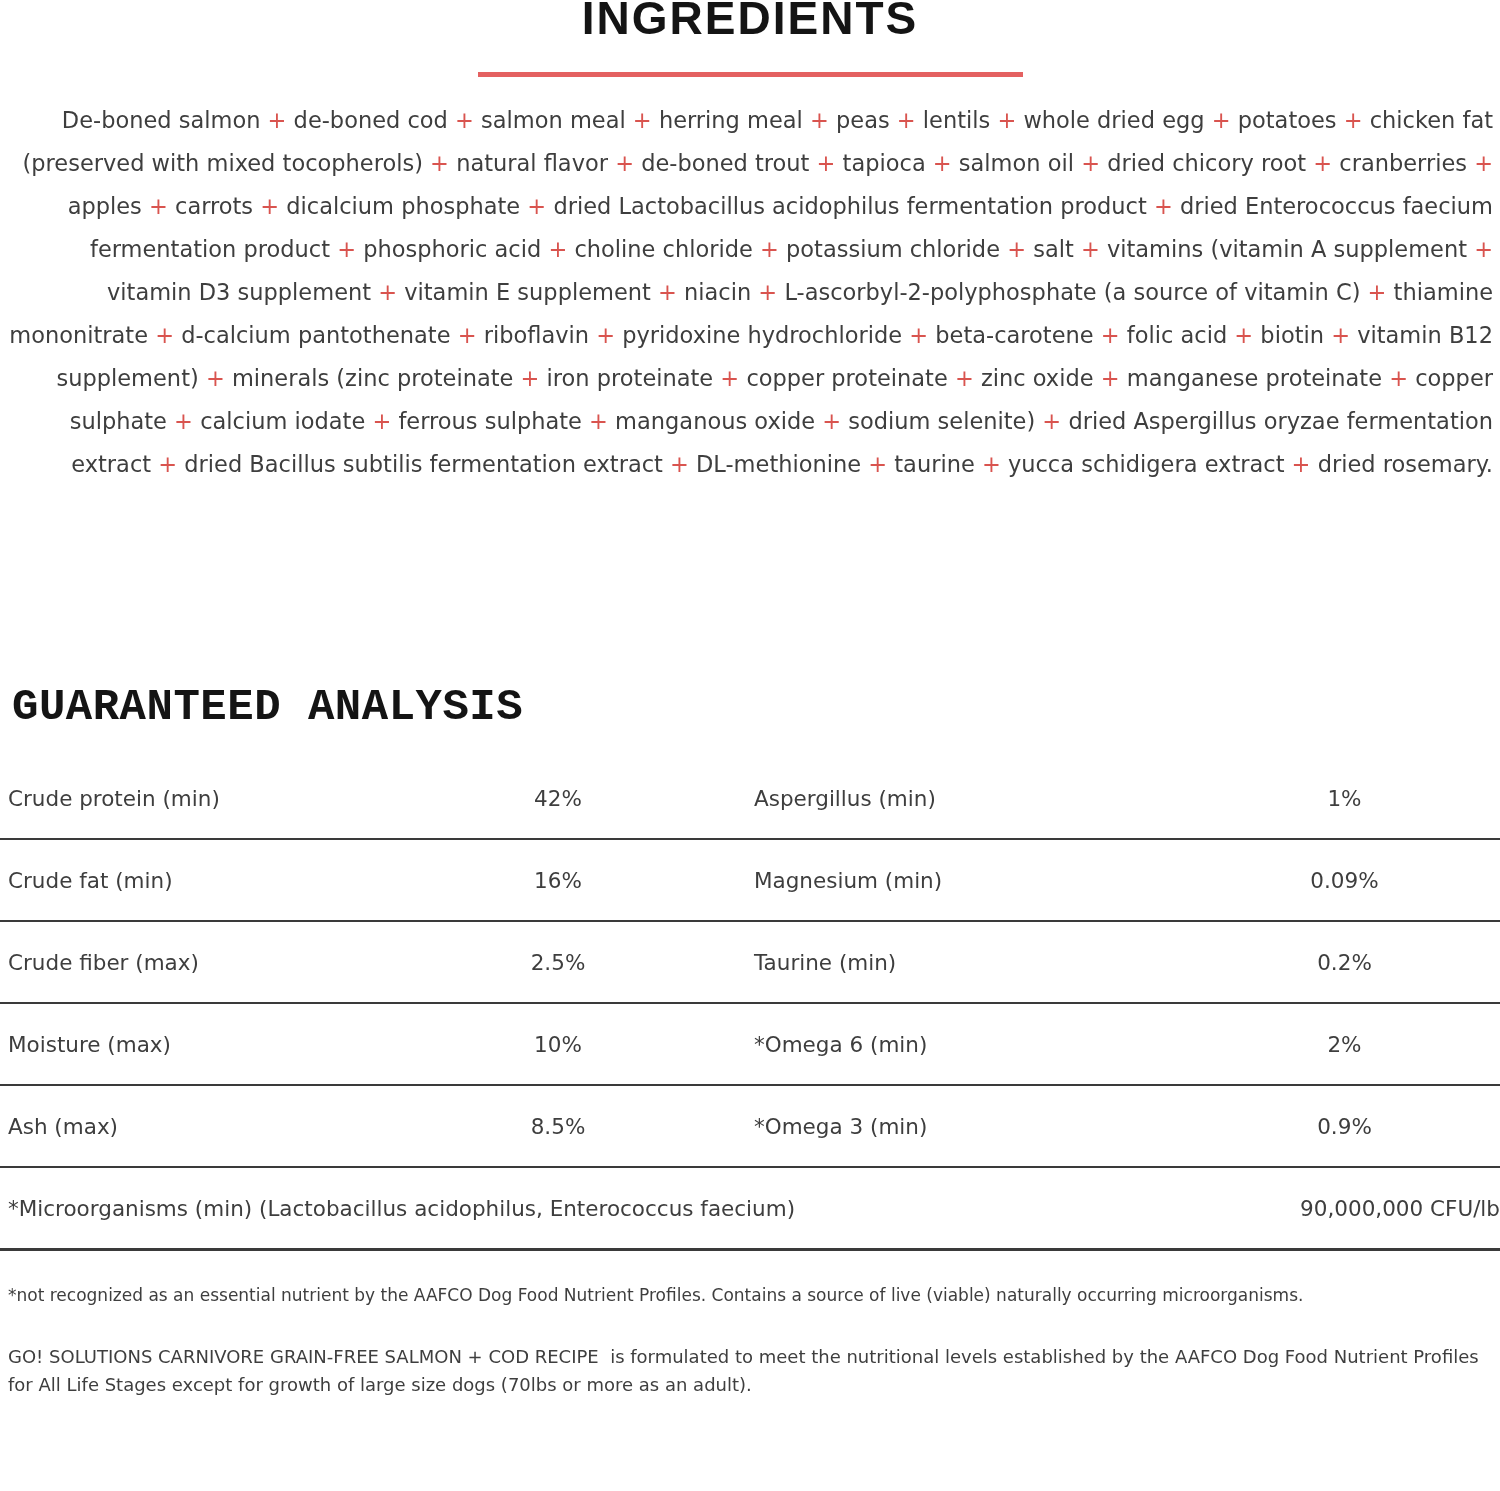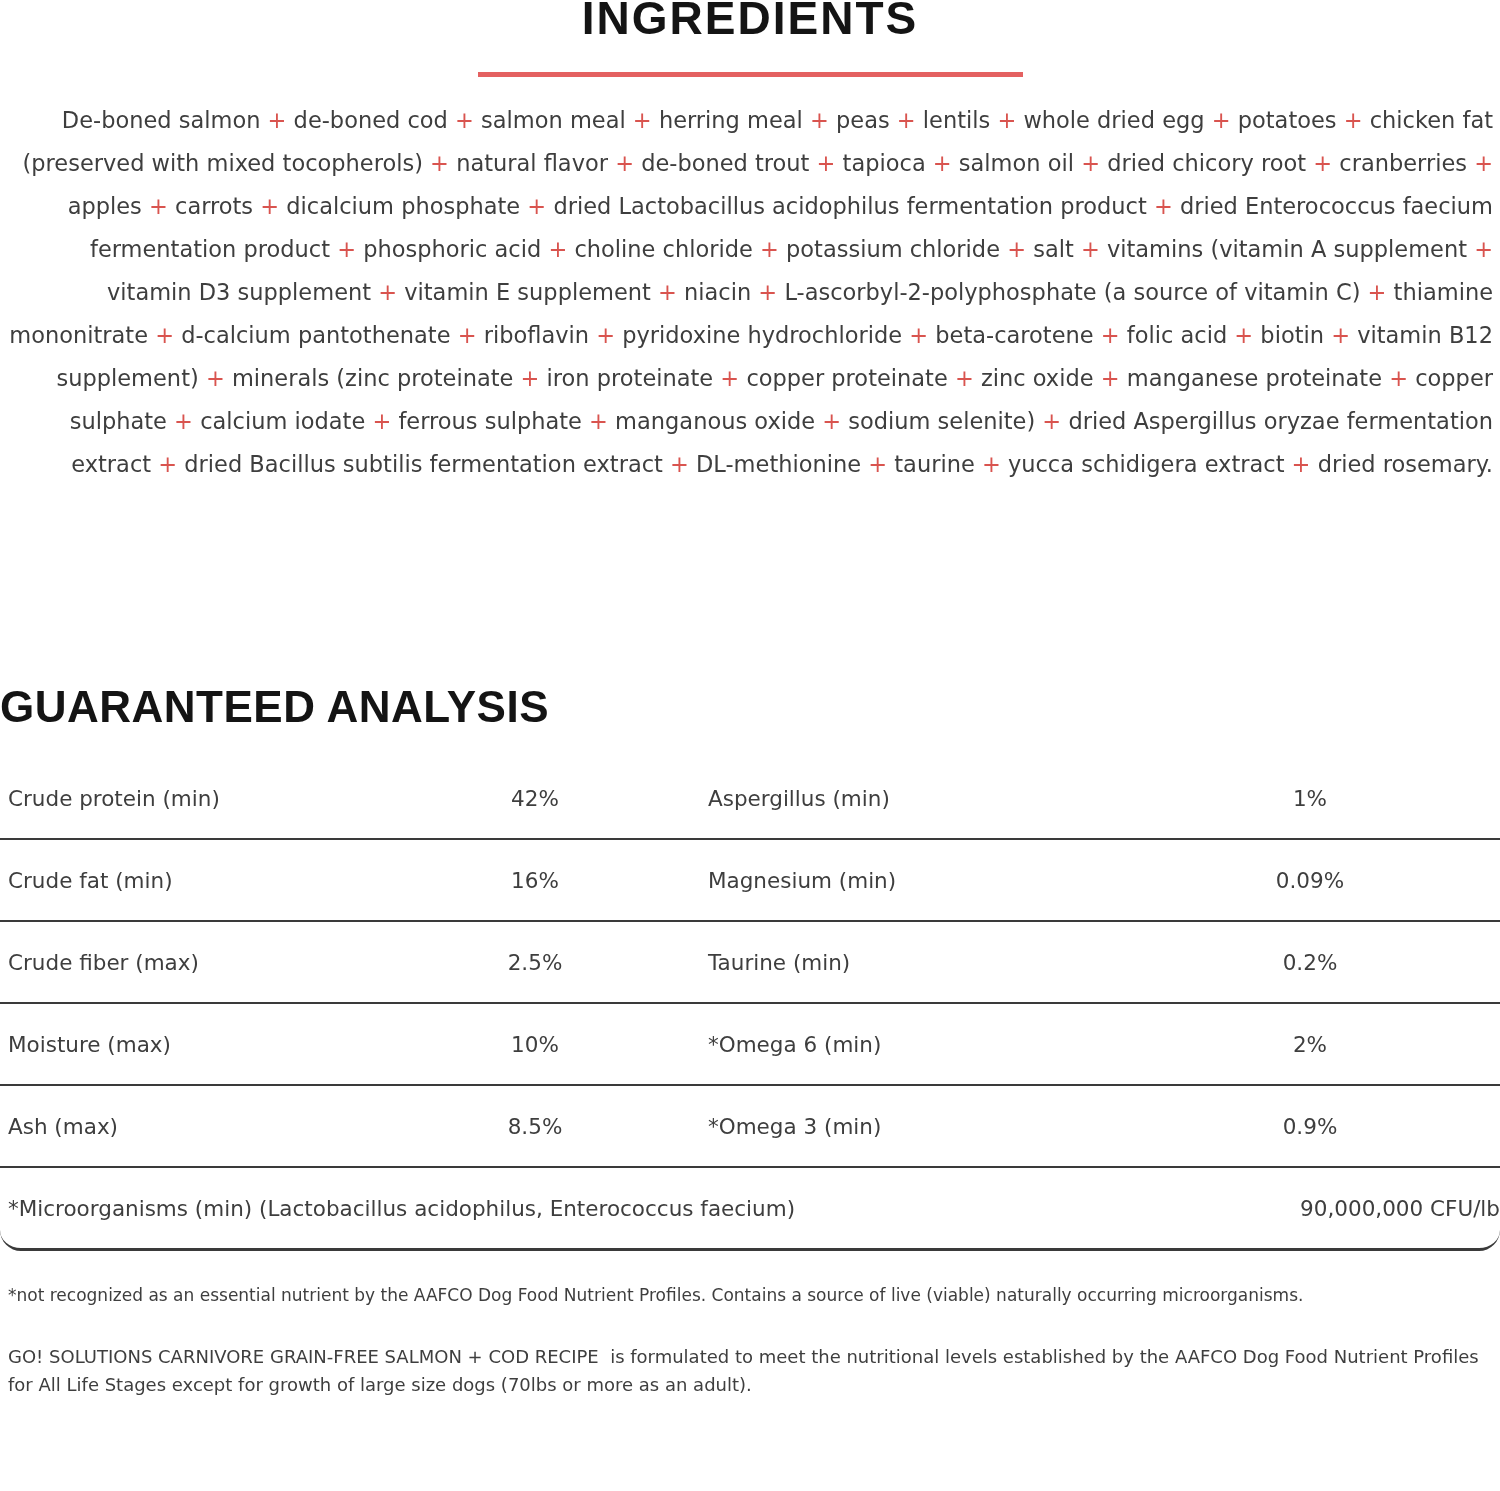--- a/index.html
+++ b/index.html
@@ -46,44 +46,45 @@
   }
   .ingredients-text .plus {
     color: var(--accent-plus, #d9544f);
     font-weight: 400;
   }
 
   
   .ga-title {
     margin: 0;
     margin-top: 198px;
-    padding-left: 0;
-    font-family: Liberation Sans, sans-serif;
+    padding-left: 12px;
+    font-family: Liberation Mono, monospace;
     font-weight: 800;
     font-size: 44px;
     line-height: 46px;
     letter-spacing: 0.5px;
     color: var(--heading, #141414);
   }
   .ga-table {
     margin-top: 28px;
     width: 1500px;
     font-size: 21.5px;
   }
   .ga-row {
     display: flex;
     align-items: center;
     height: 80px;
     border-bottom: 2px solid var(--divider, #3a3a3a);
+    gap: 23px;
   }
   .ga-row .l-label  { flex: 0 0 460px; padding-left: 8px; box-sizing: border-box; }
   .ga-row .l-value  { flex: 0 0 150px; text-align: center; }
   .ga-row .r-label  { flex: 0 0 510px; padding-left: 98px; box-sizing: border-box; }
   .ga-row .r-value  { flex: 1 1 auto; text-align: center; }
-  .ga-row-full { border-bottom-width: 3px; border-radius: 21px; }
+  .ga-row-full { border-bottom-width: 3px; }
   .ga-row-full .full-label { flex: 1 1 auto; padding-left: 8px; }
   .ga-row-full .full-value { flex: 0 0 auto; text-align: right; }
 
   .footnote {
     margin: 32px 15px 0 0;
     padding-left: 8px;
     font-size: 17px;
     line-height: 24px;
     color: var(--text, #3e3e3e);
   }

